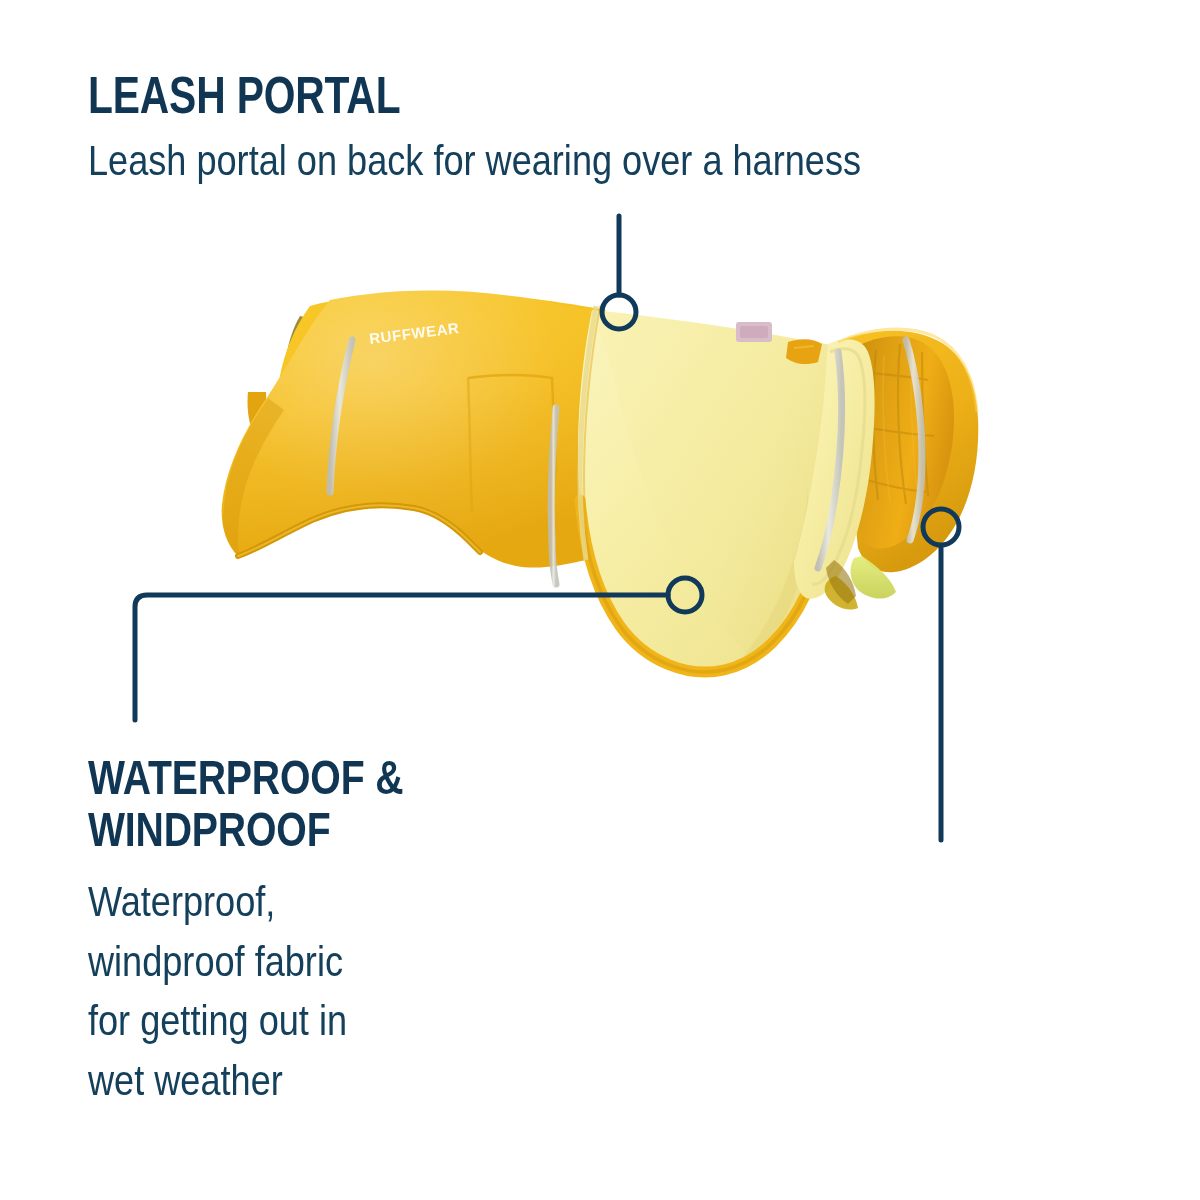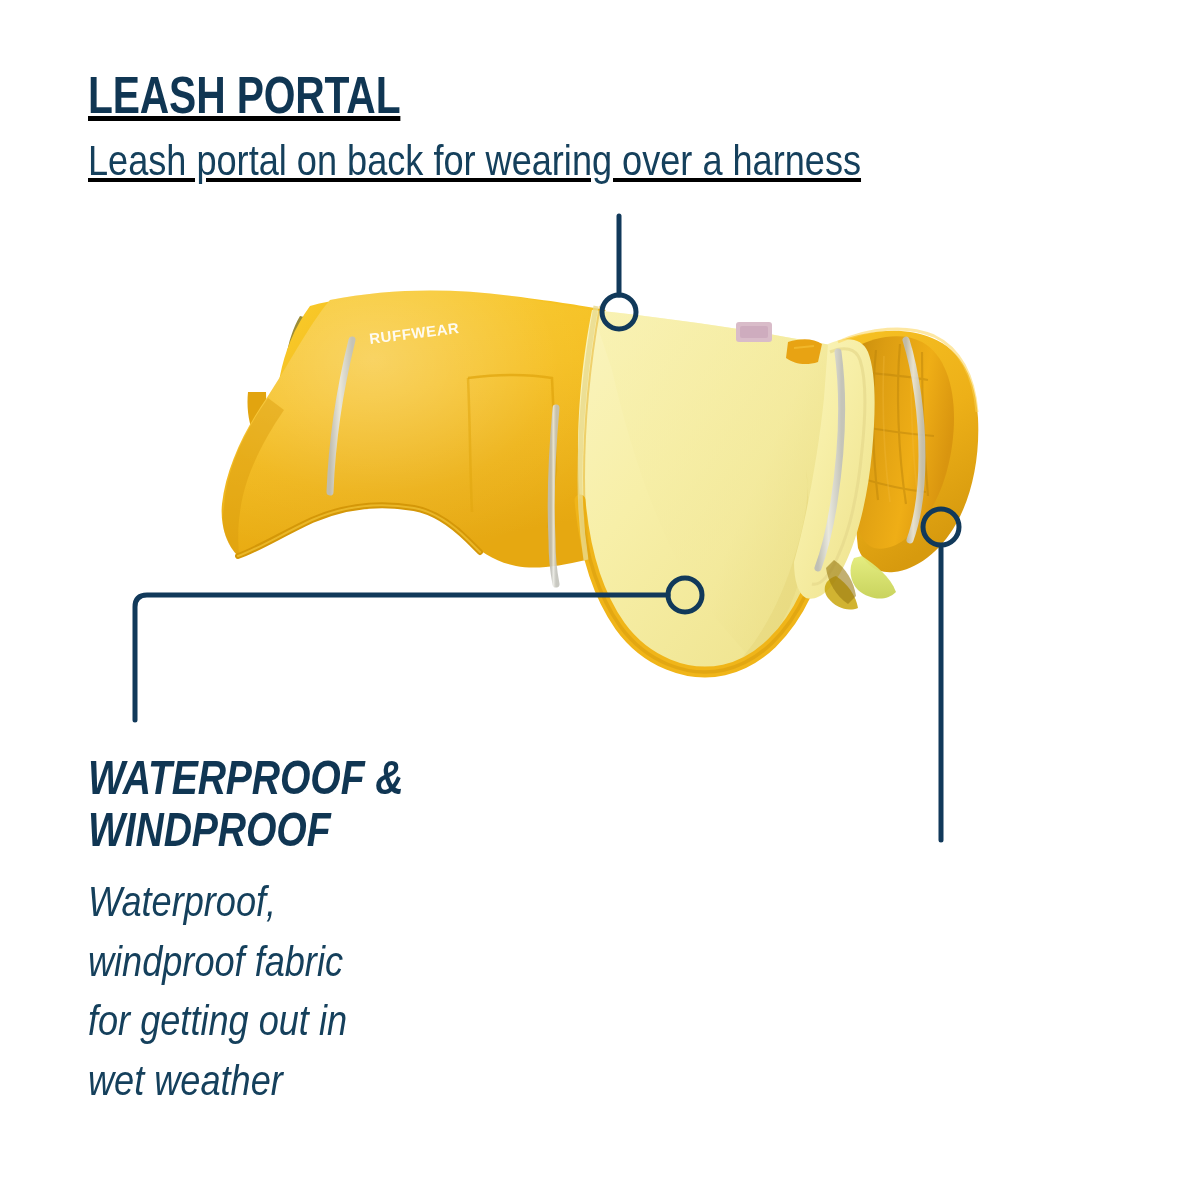--- a/index.html
+++ b/index.html
@@ -28,26 +28,26 @@
     white-space:nowrap;
   }
   .callout-body {
     color:#15405C;
     font-weight:400;
     transform:scaleX(0.86);
     transform-origin:left top;
   }
 
   
-  #block-leash { left:88px; top:72px; width:1060px;text-decoration:underline; }
+  #block-leash { left:88px; top:72px; width:1060px; }
   #block-leash .callout-title { font-size:51px; }
   #block-leash .callout-body { font-size:42px; line-height:1.18; margin-top:16px; white-space:nowrap; }
 
   
-  #block-waterproof { left:88px; top:752px; width:520px;font-style:italic; }
+  #block-waterproof { left:88px; top:752px; width:520px; }
   #block-waterproof .callout-title { font-size:49px; line-height:1.06; }
   #block-waterproof .callout-body { font-size:42px; line-height:1.42; margin-top:16px; width:480px; }
 
   
   #block-coverage { left:612px; top:884px; width:560px; }
   #block-coverage .callout-title { font-size:47px; }
   #block-coverage .callout-body { font-size:42px; line-height:1.42; margin-top:14px; width:530px; }
 
   
   #leaders, #product { position:absolute; left:0; top:0; width:1200px; height:1200px; }

